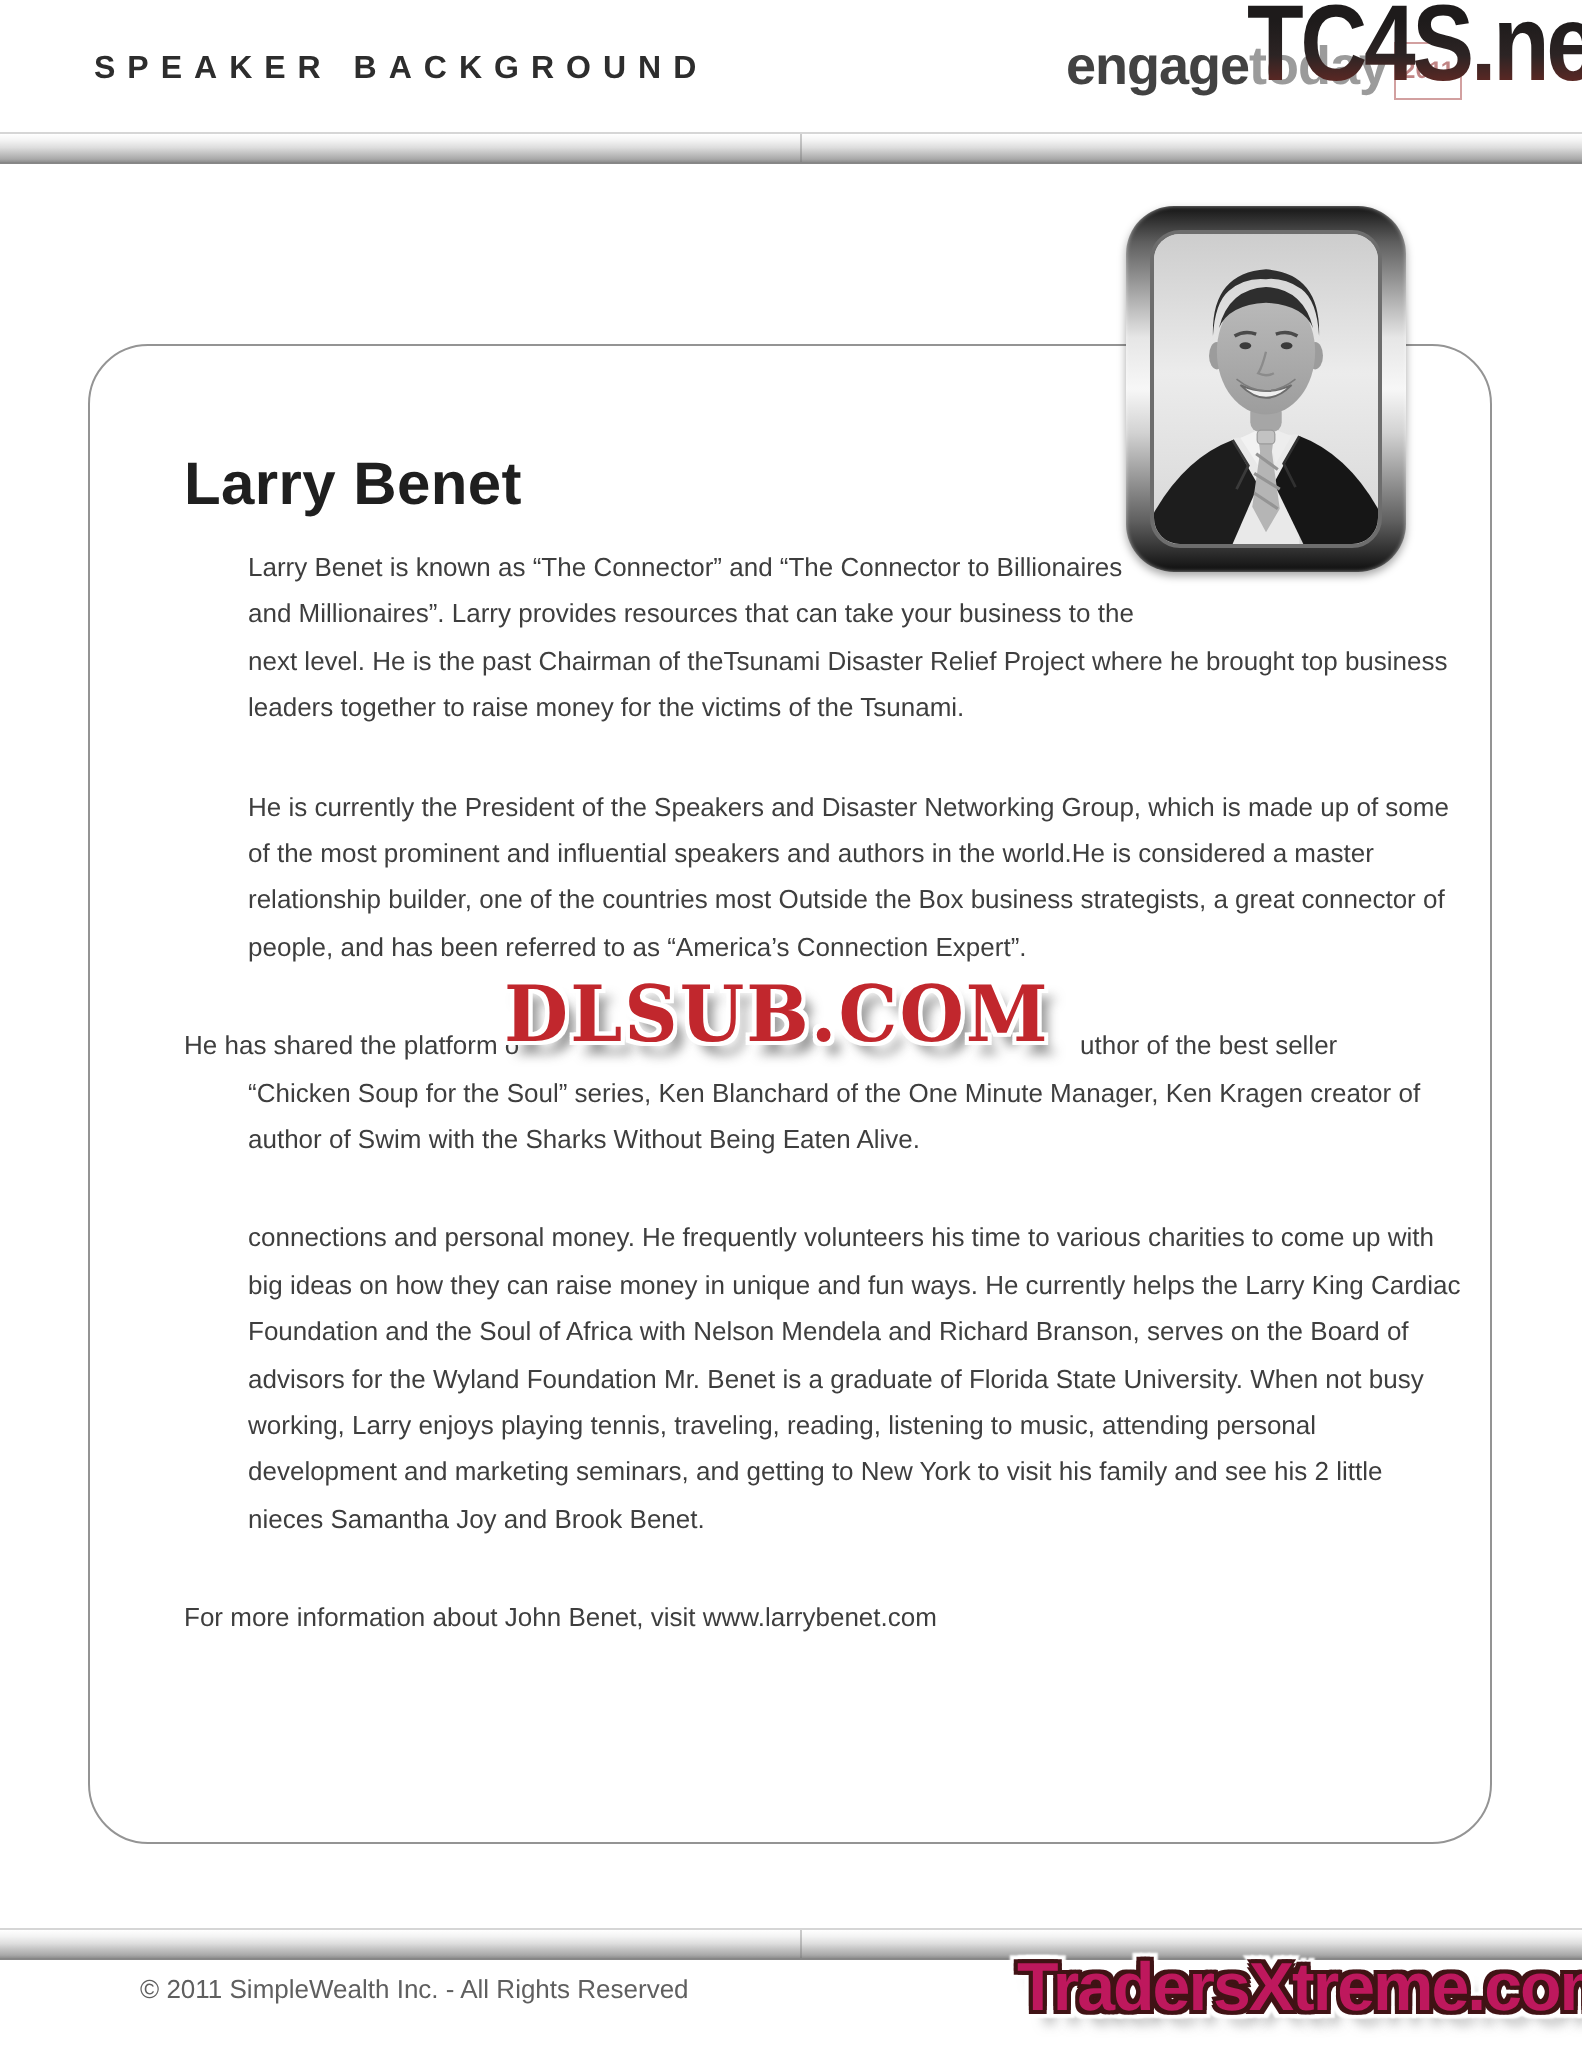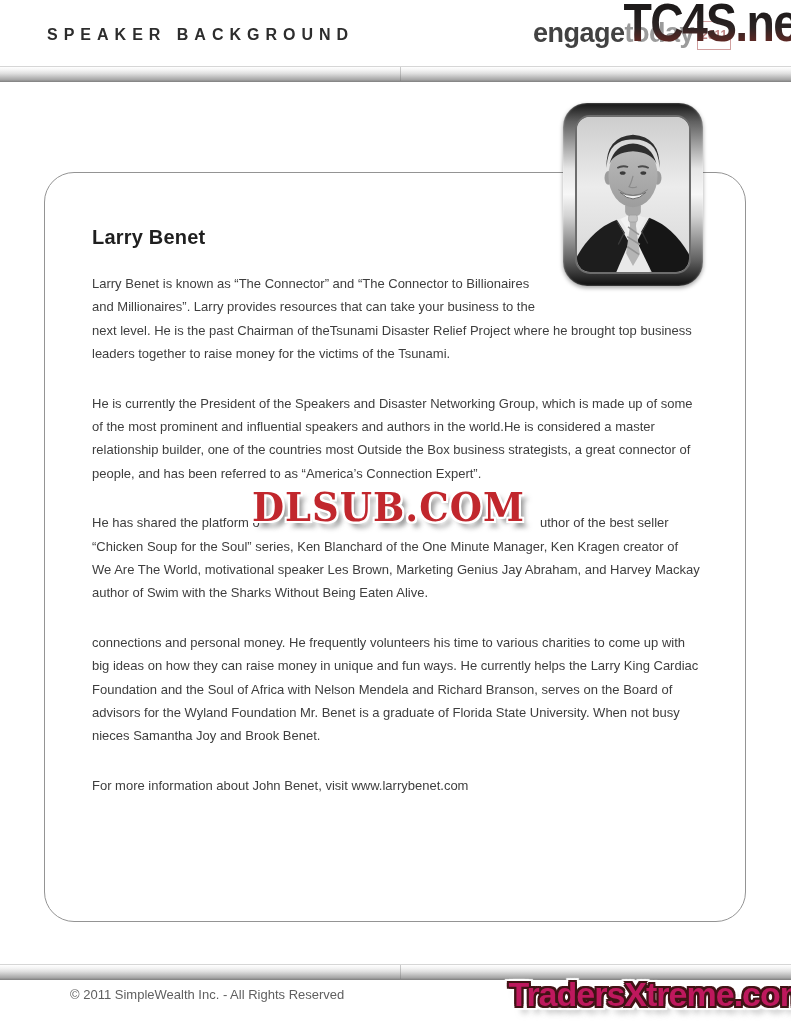--- a/index.html
+++ b/index.html
@@ -72,28 +72,28 @@
   .bar-top{top:66px;}
   .bar-bottom{top:964px;}
 
   
   .card{
     position:absolute;left:44px;top:172px;width:700px;height:748px;
     border:1px solid #949494;border-radius:30px;background:#ffffff;z-index:1;
   }
   .speaker-name{
     position:absolute;left:92px;top:226px;z-index:2;
-    font-size:20px;font-weight:bold;color:#1f1f1f;letter-spacing:0.2px;
+    font-size:30px;font-weight:bold;color:#1f1f1f;letter-spacing:0.2px;
   }
   .bio{
     position:absolute;left:92px;top:272px;width:616px;z-index:2;
     font-size:13px;line-height:23.4px;color:#3e3e3e;
   }
   .bio .para{margin:0 0 26px 0;}
-  .tline{white-space:nowrap;}
+  .tline{white-space:nowrap;margin-left:32px;}
   .split-line{position:relative;height:23.4px;white-space:nowrap;}
   .split-end{position:absolute;left:448px;top:0;white-space:nowrap;}
 
   
   .photo-frame{
     position:absolute;left:563px;top:103px;width:140px;height:183px;z-index:5;
     border-radius:24px;
     background:linear-gradient(180deg,#141414 0%,#5f5f5f 10%,#e6e6e6 36%,#f7f7f7 50%,#d2d2d2 62%,#606060 86%,#0e0e0e 100%);
     box-shadow:0 2px 4px rgba(0,0,0,.35), inset 0 0 2px rgba(255,255,255,.6);
   }
@@ -196,29 +196,30 @@
         <div class="tline">relationship builder, one of the countries most Outside the Box business strategists, a great connector of</div>
         <div class="tline">people, and has been referred to as “America’s Connection Expert”.</div>
       </div>
     <div class="para">
       <div class="split-line">
         <span>He has shared the platform o</span>
         <span class="split-end">uthor of the best seller</span>
       </div>
       <div>
           <div class="tline">“Chicken Soup for the Soul” series, Ken Blanchard of the One Minute Manager, Ken Kragen creator of</div>
-          <div class="tline">We Are The World, motivational speaker Les Brown, Marketing Genius Jay Abraham, and Harvey Mackay</div>
           <div class="tline">author of Swim with the Sharks Without Being Eaten Alive.</div>
         </div>
     </div>
     <div class="para">
         <div class="tline">connections and personal money. He frequently volunteers his time to various charities to come up with</div>
         <div class="tline">big ideas on how they can raise money in unique and fun ways. He currently helps the Larry King Cardiac</div>
         <div class="tline">Foundation and the Soul of Africa with Nelson Mendela and Richard Branson, serves on the Board of</div>
         <div class="tline">advisors for the Wyland Foundation Mr. Benet is a graduate of Florida State University. When not busy</div>
+        <div class="tline">working, Larry enjoys playing tennis, traveling, reading, listening to music, attending personal</div>
+        <div class="tline">development and marketing seminars, and getting to New York to visit his family and see his 2 little</div>
         <div class="tline">nieces Samantha Joy and Brook Benet.</div>
       </div>
     <div class="para">For more information about John Benet, visit www.larrybenet.com</div>
   </div>
 
   <div class="wm-mid">DLSUB.COM</div>
 
   <div class="bar bar-bottom"></div>
   <div class="footer-copy">© 2011 SimpleWealth Inc. - All Rights Reserved</div>
   <div class="wm-bottom">TradersXtreme.com</div>

